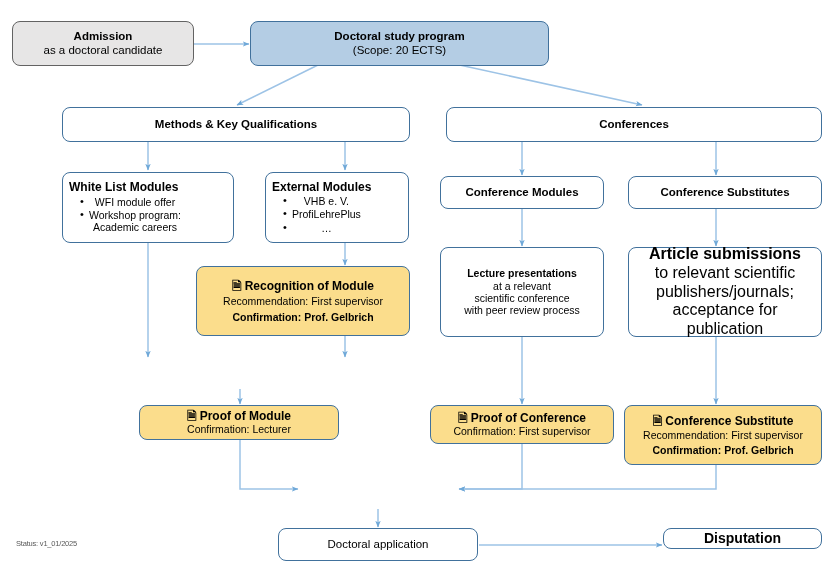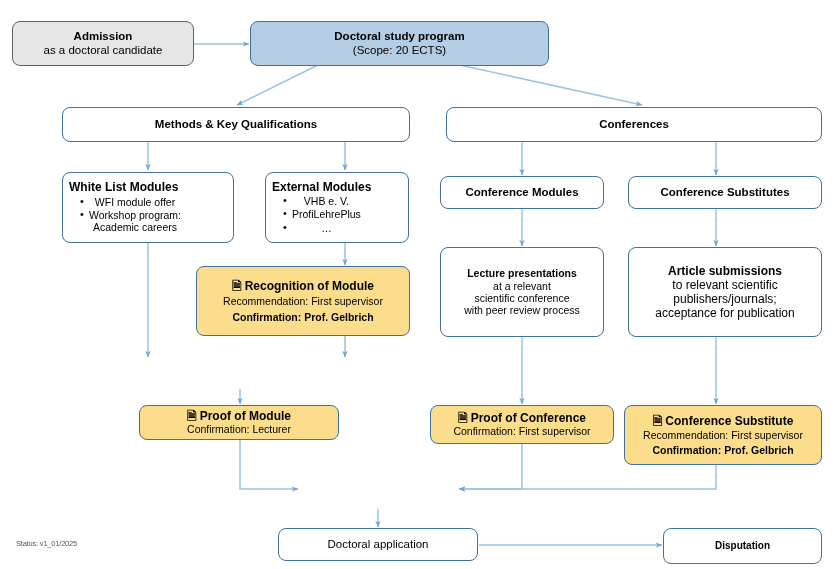--- a/index.html
+++ b/index.html
@@ -187,21 +187,21 @@
     <div class="subb" style="margin-top:4px;">Confirmation: Prof. Gelbrich</div>
   </div>
 
   <div class="node center fill-white" style="left:440px;top:247px;width:164px;height:90px;font-size:10.5px;padding:4px 5px;">
     <div class="ttl">Lecture presentations</div>
     <div class="sub">at a relevant</div>
     <div class="sub">scientific conference</div>
     <div class="sub">with peer review process</div>
   </div>
 
-  <div class="node center fill-white" style="left:628px;top:247px;width:194px;height:90px;font-size:12px;padding:4px 5px;">
+  <div class="node center fill-white" style="left:628px;top:247px;width:194px;height:90px;font-size:16px;padding:4px 5px;">
     <div class="ttl">Article submissions</div>
     <div class="sub">to relevant scientific</div>
     <div class="sub">publishers/journals;</div>
     <div class="sub">acceptance for publication</div>
   </div>
 
 
   <div class="node center fill-yellow" style="left:139px;top:405px;width:200px;height:35px;font-size:10.5px;padding:3px 5px;">
     <div class="ttl" style="font-size:12px;">
       <span class="docicon">🗎</span><span>Proof of Module</span>
@@ -222,19 +222,19 @@
     </div>
     <div class="sub" style="margin-top:1px;">Recommendation: First supervisor</div>
     <div class="subb" style="margin-top:3px;">Confirmation: Prof. Gelbrich</div>
   </div>
 
 
   <div class="node center fill-white pad" style="left:278px;top:528px;width:200px;height:33px;font-size:11.5px;">
     <div class="sub">Doctoral application</div>
   </div>
 
-  <div class="node center fill-white pad" style="left:663px;top:528px;width:159px;height:36px;font-size:10px;">
+  <div class="node center fill-white pad" style="left:663px;top:528px;width:159px;height:21px;font-size:14px;">
     <div class="ttl">Disputation</div>
   </div>
 
   <div class="statusline">Status: v1_01/2025</div>
 
 </div>
 
 </body></html>

